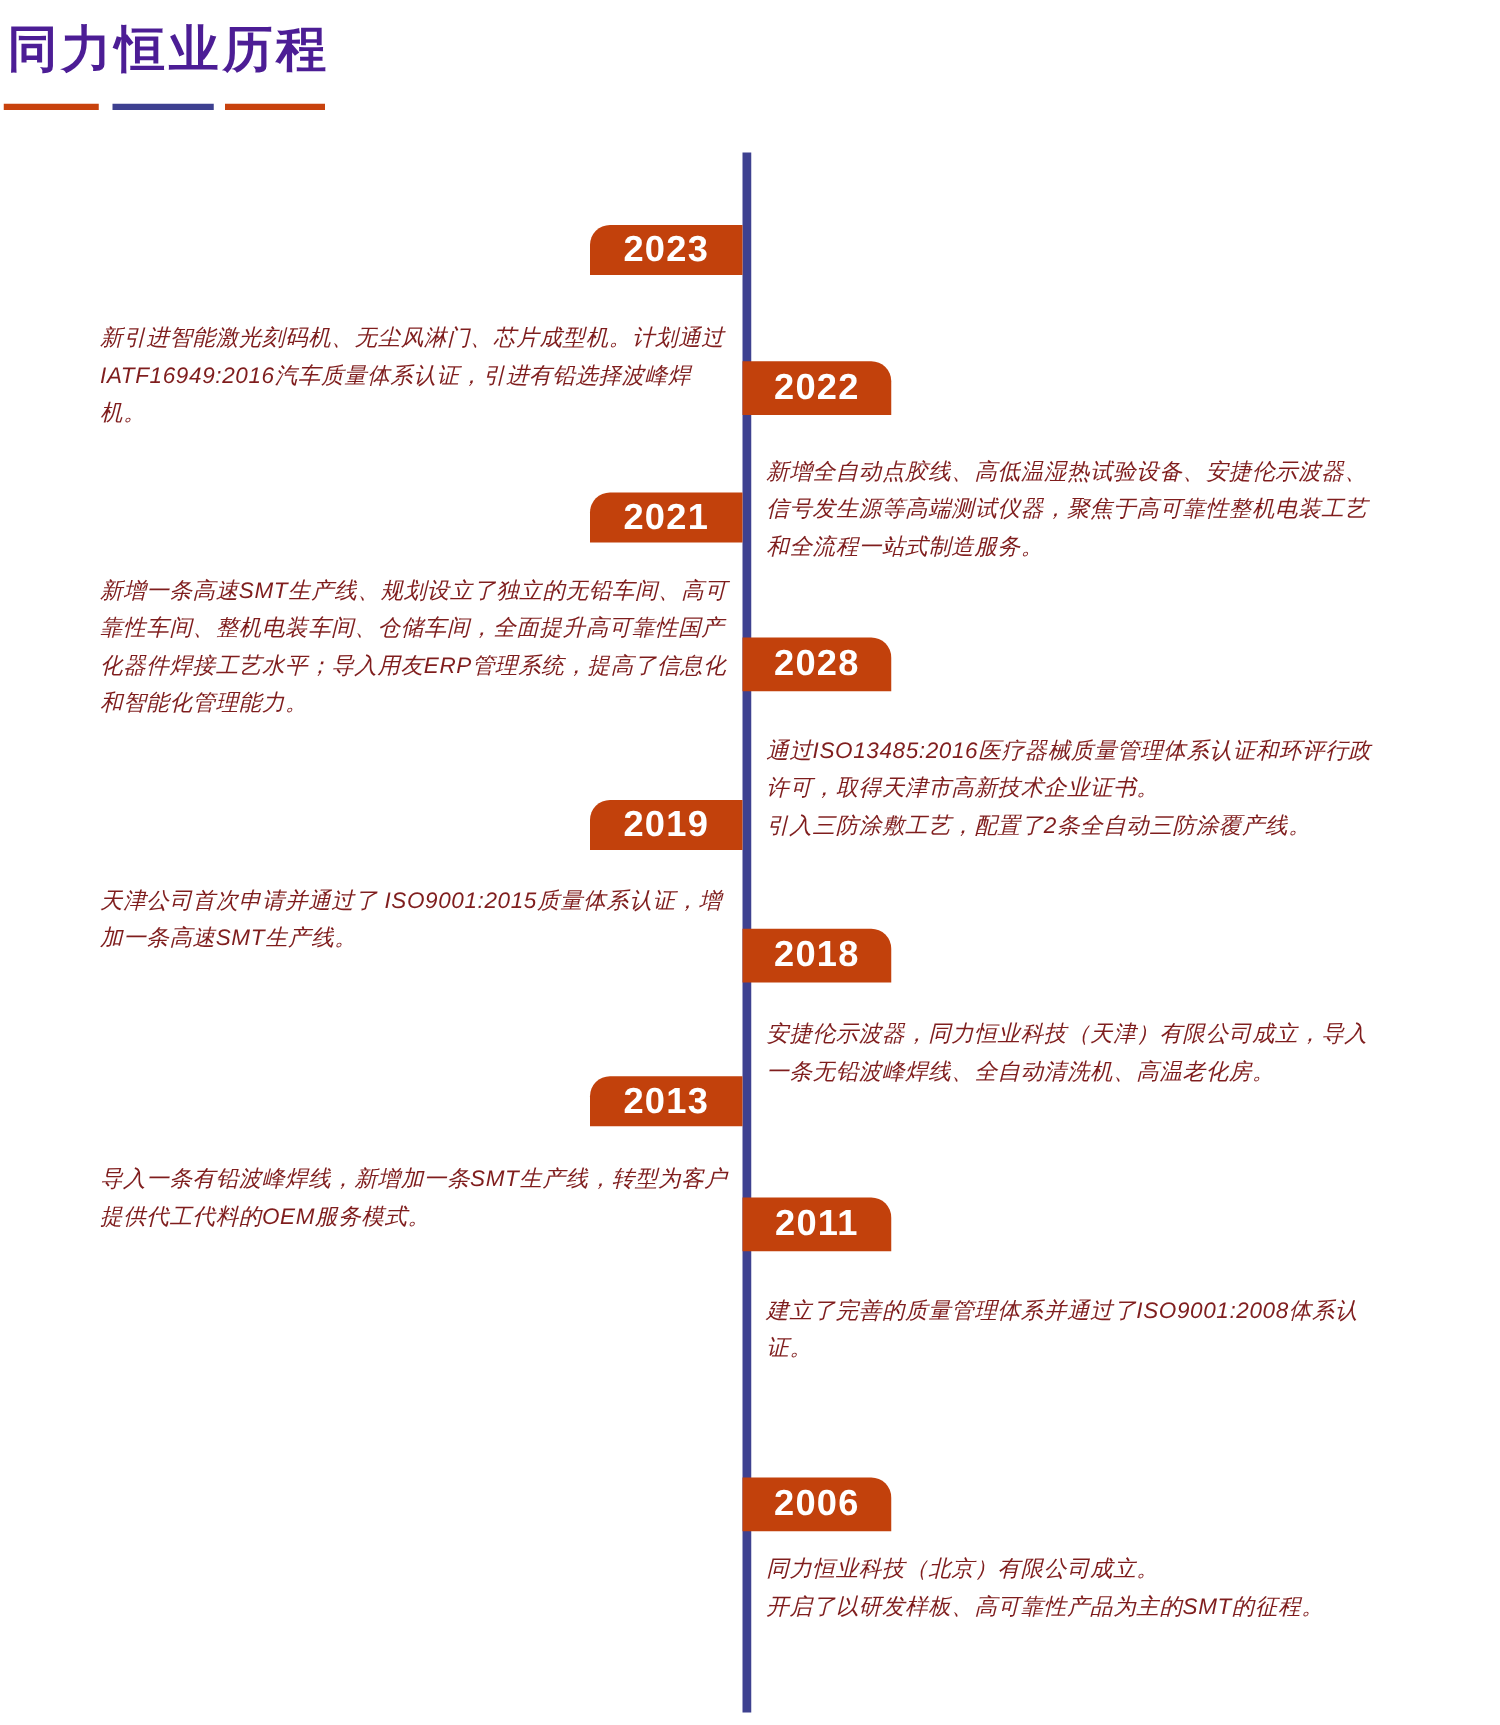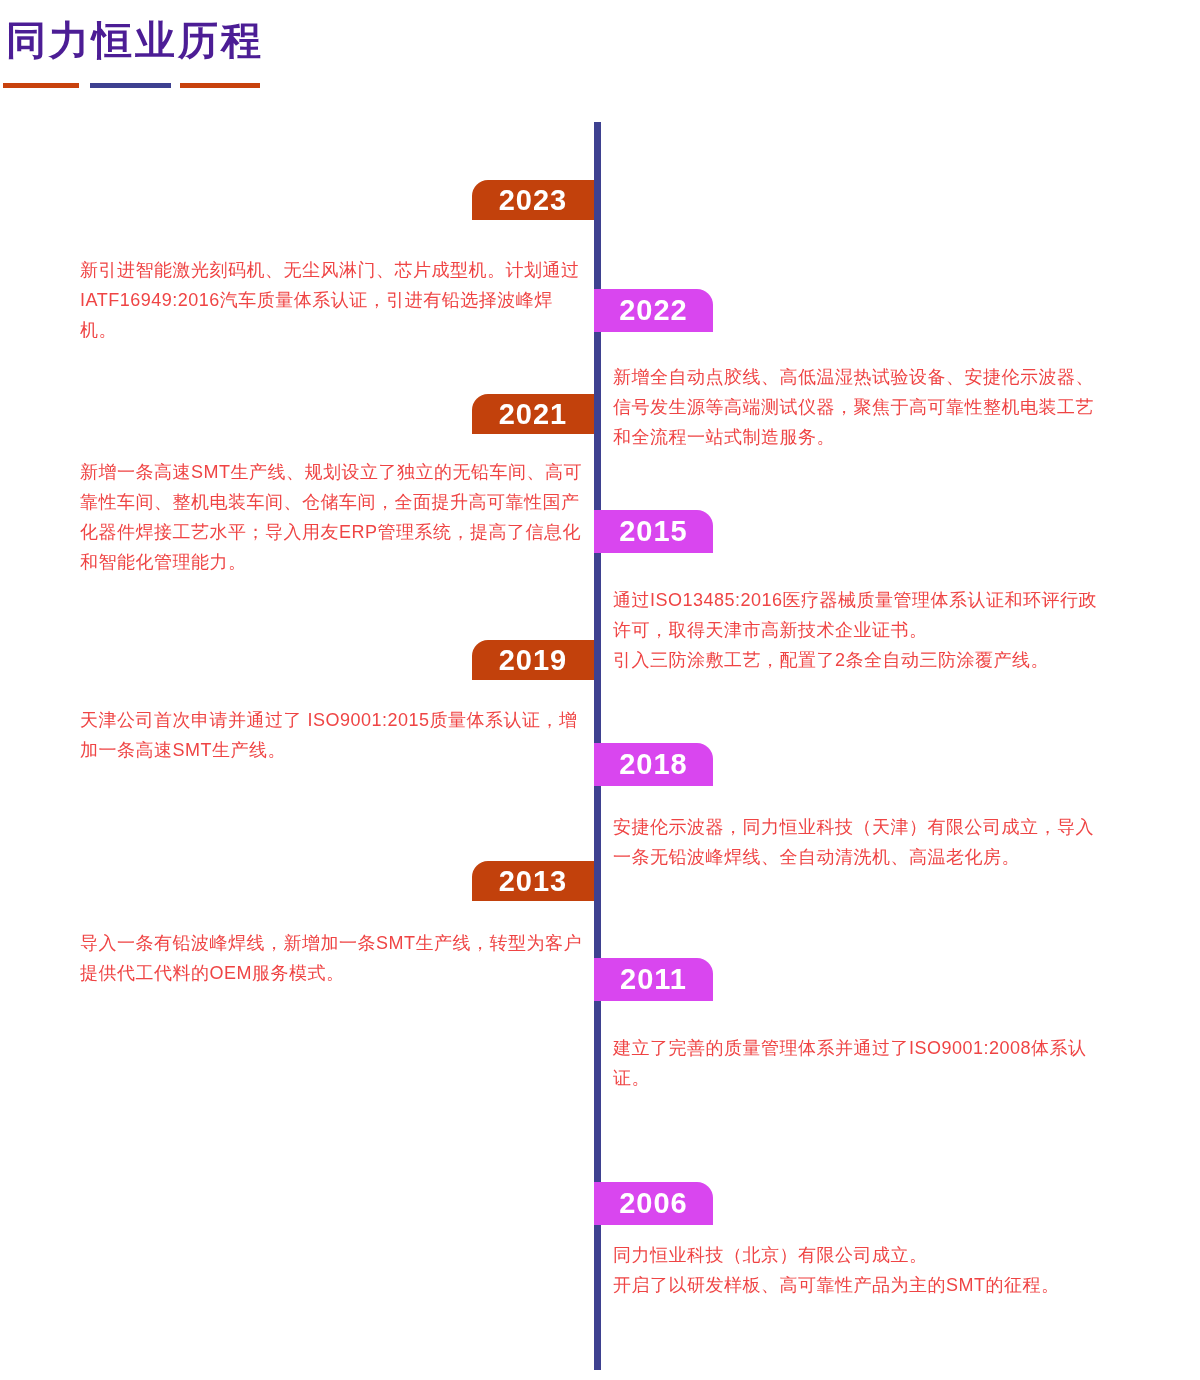--- a/index.html
+++ b/index.html
@@ -56,29 +56,30 @@
     height:40px;
     line-height:40px;
     background:#c2410c;
     border-radius:16px 0 0 0;
   }
   .right .badge {
     left:0;
     width:119px;
     height:43px;
     line-height:43px;
-    background:#d946ef;
+    background:#c2410c;
     border-radius:0 16px 0 0;
   }
   .desc {
     font-size:18px;
     line-height:30px;
-    color:#ef4444;
+    color:#7f1d1d;
     white-space:pre-line;
     letter-spacing:0.5px;
+    font-style:italic;
   }
   .left  .desc { width:502px; }
   .right .desc { width:494px; margin-left:19px; }
 </style>
 </head>
 <body>
 
 <div class="page">
 
   <h1 class="page-title">同力恒业历程</h1>
@@ -97,21 +98,21 @@
     <div class="badge">2022</div>
     <p class="desc" style="padding-top:73px">新增全自动点胶线、高低温湿热试验设备、安捷伦示波器、信号发生源等高端测试仪器，聚焦于高可靠性整机电装工艺和全流程一站式制造服务。</p>
   </div>
 
   <div class="t-item left" style="top:394px">
     <div class="badge">2021</div>
     <p class="desc" style="padding-top:63px">新增一条高速SMT生产线、规划设立了独立的无铅车间、高可靠性车间、整机电装车间、仓储车间，全面提升高可靠性国产化器件焊接工艺水平；导入用友ERP管理系统，提高了信息化和智能化管理能力。</p>
   </div>
 
   <div class="t-item right" style="top:510px">
-    <div class="badge">2015</div>
+    <div class="badge">2028</div>
     <p class="desc" style="padding-top:75px">通过ISO13485:2016医疗器械质量管理体系认证和环评行政许可，取得天津市高新技术企业证书。
 引入三防涂敷工艺，配置了2条全自动三防涂覆产线。</p>
   </div>
 
   <div class="t-item left" style="top:640px">
     <div class="badge">2019</div>
     <p class="desc" style="padding-top:65px">天津公司首次申请并通过了 ISO9001:2015质量体系认证，增加一条高速SMT生产线。</p>
   </div>
 
   <div class="t-item right" style="top:743px">

